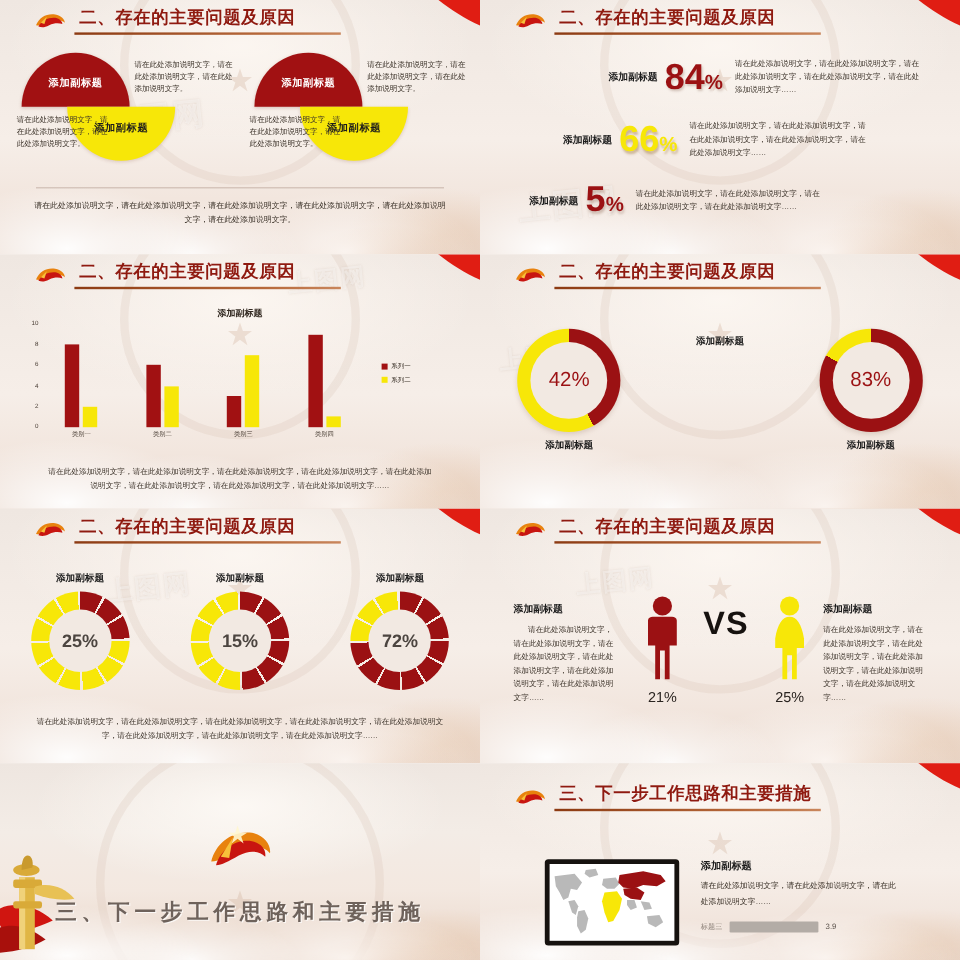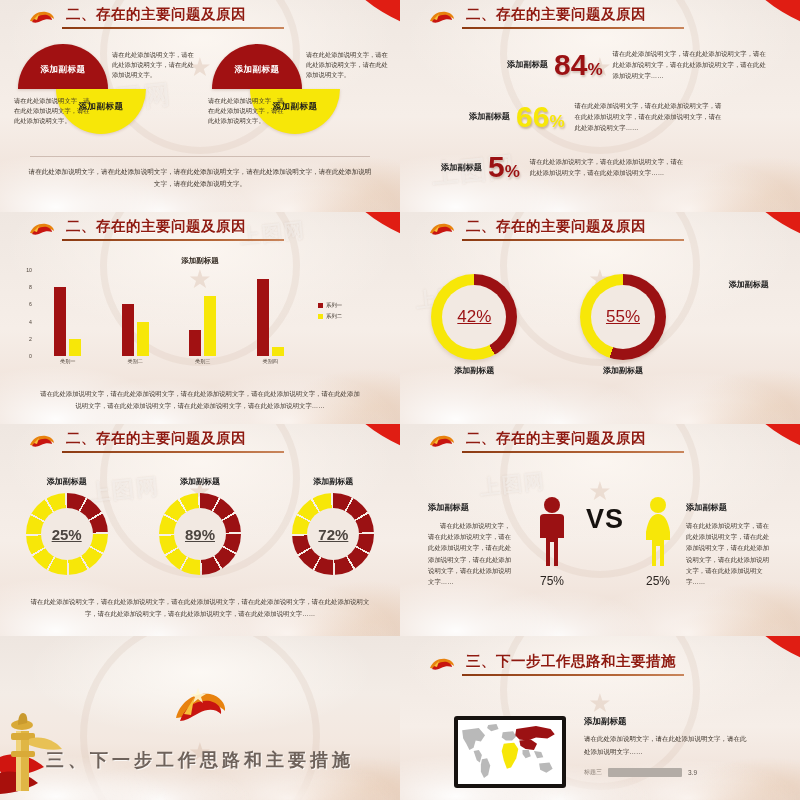--- a/index.html
+++ b/index.html
@@ -166,21 +166,21 @@
     position: absolute; left: 40px; right: 40px; top: 176px;
     text-align: center; font-size: 6.4px; line-height: 1.8; color: #3b3229;
   }
 
   
   .donut-row { position: absolute; left: 0; width: 400px; display: flex; justify-content: space-around; }
   .donut-cell { text-align: center; }
   .donut { position: relative; }
   .donut .val {
     position: absolute; inset: 0; display: flex; align-items: center; justify-content: center;
-    font-size: 17px; color: #9b1113; font-weight: normal; text-decoration: underline;
+    font-size: 17px; color: #9b1113; font-weight: normal;
   }
   .donut .val.dark { color: #4c4540; font-weight: bold; font-size: 15px; }
   .dlabel { margin-top: 5px; font-size: 8px; font-weight: bold; color: #1c1c1c; }
   .dlabel.above { margin: 0 0 6px 0; }
   .s5-foot {
     position: absolute; left: 30px; right: 30px; top: 172px;
     text-align: center; font-size: 6.4px; line-height: 1.8; color: #3b3229;
   }
 
   
@@ -408,27 +408,27 @@
 
     <div class="donut-row" id="s4-donuts" style="top:62px">
         <div class="donut-cell">
           <div class="donut" style="width: 86px; height: 86px; border-radius: 50%; background: conic-gradient(rgb(155, 17, 19) 0%, rgb(155, 17, 19) 42%, rgb(247, 231, 8) 42%, rgb(247, 231, 8) 100%); filter: drop-shadow(rgba(130, 95, 75, 0.22) 0px 2px 2px);">
             <div style="position: absolute; left: 11px; top: 11px; width: 64px; height: 64px; border-radius: 50%; background: rgb(242, 233, 226);"></div>
             <div class="val">42%</div>
           </div>
           <div class="dlabel">添加副标题</div>
         </div>
         <div class="donut-cell">
-          <div class="donut" style="width: 86px; height: 86px; border-radius: 50%; background: conic-gradient(rgb(155, 17, 19) 0%, rgb(155, 17, 19) 55%, rgb(247, 231, 8) 55%, rgb(247, 231, 8) 100%); filter: drop-shadow(rgba(130, 95, 75, 0.22) 0px 2px 2px);">
+          <div class="dlabel">添加副标题</div>
+        </div>
+        <div class="donut-cell">
+          <div class="donut" style="width: 86px; height: 86px; border-radius: 50%; background: conic-gradient(rgb(155, 17, 19) 0%, rgb(155, 17, 19) 83%, rgb(247, 231, 8) 83%, rgb(247, 231, 8) 100%); filter: drop-shadow(rgba(130, 95, 75, 0.22) 0px 2px 2px);">
             <div style="position: absolute; left: 11px; top: 11px; width: 64px; height: 64px; border-radius: 50%; background: rgb(242, 233, 226);"></div>
-            <div class="val">55%</div>
-          </div>
-          <div class="dlabel">添加副标题</div>
-        </div>
-        <div class="donut-cell">
+            <div class="val">83%</div>
+          </div>
           <div class="dlabel">添加副标题</div>
         </div>
       </div>
   </div>
 
   <div class="slide">
     <div class="emblem-wm"></div>
     <div class="clouds"></div>
     <div class="watermark" style="left:22%;top:24%;font-size:22px">上图网</div>
     <svg class="brush" viewBox="0 0 132 104">
@@ -452,21 +452,21 @@
           <div class="dlabel above">添加副标题</div>
           <div class="donut" style="width: 82px; height: 82px; position: relative; border-radius: 50%; background: conic-gradient(rgb(155, 17, 19) 0deg, rgb(155, 17, 19) 27deg, rgba(0, 0, 0, 0) 27deg, rgba(0, 0, 0, 0) 30deg, rgb(155, 17, 19) 30deg, rgb(155, 17, 19) 57deg, rgba(0, 0, 0, 0) 57deg, rgba(0, 0, 0, 0) 60deg, rgb(155, 17, 19) 60deg, rgb(155, 17, 19) 87deg, rgba(0, 0, 0, 0) 87deg, rgba(0, 0, 0, 0) 90deg, rgb(247, 231, 8) 90deg, rgb(247, 231, 8) 117deg, rgba(0, 0, 0, 0) 117deg, rgba(0, 0, 0, 0) 120deg, rgb(247, 231, 8) 120deg, rgb(247, 231, 8) 147deg, rgba(0, 0, 0, 0) 147deg, rgba(0, 0, 0, 0) 150deg, rgb(247, 231, 8) 150deg, rgb(247, 231, 8) 177deg, rgba(0, 0, 0, 0) 177deg, rgba(0, 0, 0, 0) 180deg, rgb(247, 231, 8) 180deg, rgb(247, 231, 8) 207deg, rgba(0, 0, 0, 0) 207deg, rgba(0, 0, 0, 0) 210deg, rgb(247, 231, 8) 210deg, rgb(247, 231, 8) 237deg, rgba(0, 0, 0, 0) 237deg, rgba(0, 0, 0, 0) 240deg, rgb(247, 231, 8) 240deg, rgb(247, 231, 8) 267deg, rgba(0, 0, 0, 0) 267deg, rgba(0, 0, 0, 0) 270deg, rgb(247, 231, 8) 270deg, rgb(247, 231, 8) 297deg, rgba(0, 0, 0, 0) 297deg, rgba(0, 0, 0, 0) 300deg, rgb(247, 231, 8) 300deg, rgb(247, 231, 8) 327deg, rgba(0, 0, 0, 0) 327deg, rgba(0, 0, 0, 0) 330deg, rgb(247, 231, 8) 330deg, rgb(247, 231, 8) 357deg, rgba(0, 0, 0, 0) 357deg, rgba(0, 0, 0, 0) 360deg);">
             <div style="position: absolute; left: 15px; top: 15px; width: 52px; height: 52px; border-radius: 50%; background: rgb(242, 233, 226);"></div>
             <div class="val dark">25%</div>
           </div>
         </div>
         <div class="donut-cell">
           <div class="dlabel above">添加副标题</div>
           <div class="donut" style="width: 82px; height: 82px; position: relative; border-radius: 50%; background: conic-gradient(rgb(155, 17, 19) 0deg, rgb(155, 17, 19) 27deg, rgba(0, 0, 0, 0) 27deg, rgba(0, 0, 0, 0) 30deg, rgb(155, 17, 19) 30deg, rgb(155, 17, 19) 57deg, rgba(0, 0, 0, 0) 57deg, rgba(0, 0, 0, 0) 60deg, rgb(155, 17, 19) 60deg, rgb(155, 17, 19) 87deg, rgba(0, 0, 0, 0) 87deg, rgba(0, 0, 0, 0) 90deg, rgb(155, 17, 19) 90deg, rgb(155, 17, 19) 117deg, rgba(0, 0, 0, 0) 117deg, rgba(0, 0, 0, 0) 120deg, rgb(155, 17, 19) 120deg, rgb(155, 17, 19) 147deg, rgba(0, 0, 0, 0) 147deg, rgba(0, 0, 0, 0) 150deg, rgb(155, 17, 19) 150deg, rgb(155, 17, 19) 177deg, rgba(0, 0, 0, 0) 177deg, rgba(0, 0, 0, 0) 180deg, rgb(247, 231, 8) 180deg, rgb(247, 231, 8) 207deg, rgba(0, 0, 0, 0) 207deg, rgba(0, 0, 0, 0) 210deg, rgb(247, 231, 8) 210deg, rgb(247, 231, 8) 237deg, rgba(0, 0, 0, 0) 237deg, rgba(0, 0, 0, 0) 240deg, rgb(247, 231, 8) 240deg, rgb(247, 231, 8) 267deg, rgba(0, 0, 0, 0) 267deg, rgba(0, 0, 0, 0) 270deg, rgb(247, 231, 8) 270deg, rgb(247, 231, 8) 297deg, rgba(0, 0, 0, 0) 297deg, rgba(0, 0, 0, 0) 300deg, rgb(247, 231, 8) 300deg, rgb(247, 231, 8) 327deg, rgba(0, 0, 0, 0) 327deg, rgba(0, 0, 0, 0) 330deg, rgb(247, 231, 8) 330deg, rgb(247, 231, 8) 357deg, rgba(0, 0, 0, 0) 357deg, rgba(0, 0, 0, 0) 360deg);">
             <div style="position: absolute; left: 15px; top: 15px; width: 52px; height: 52px; border-radius: 50%; background: rgb(242, 233, 226);"></div>
-            <div class="val dark">89%</div>
+            <div class="val dark">15%</div>
           </div>
         </div>
         <div class="donut-cell">
           <div class="dlabel above">添加副标题</div>
           <div class="donut" style="width: 82px; height: 82px; position: relative; border-radius: 50%; background: conic-gradient(rgb(155, 17, 19) 0deg, rgb(155, 17, 19) 27deg, rgba(0, 0, 0, 0) 27deg, rgba(0, 0, 0, 0) 30deg, rgb(155, 17, 19) 30deg, rgb(155, 17, 19) 57deg, rgba(0, 0, 0, 0) 57deg, rgba(0, 0, 0, 0) 60deg, rgb(155, 17, 19) 60deg, rgb(155, 17, 19) 87deg, rgba(0, 0, 0, 0) 87deg, rgba(0, 0, 0, 0) 90deg, rgb(155, 17, 19) 90deg, rgb(155, 17, 19) 117deg, rgba(0, 0, 0, 0) 117deg, rgba(0, 0, 0, 0) 120deg, rgb(155, 17, 19) 120deg, rgb(155, 17, 19) 147deg, rgba(0, 0, 0, 0) 147deg, rgba(0, 0, 0, 0) 150deg, rgb(155, 17, 19) 150deg, rgb(155, 17, 19) 177deg, rgba(0, 0, 0, 0) 177deg, rgba(0, 0, 0, 0) 180deg, rgb(155, 17, 19) 180deg, rgb(155, 17, 19) 207deg, rgba(0, 0, 0, 0) 207deg, rgba(0, 0, 0, 0) 210deg, rgb(155, 17, 19) 210deg, rgb(155, 17, 19) 237deg, rgba(0, 0, 0, 0) 237deg, rgba(0, 0, 0, 0) 240deg, rgb(155, 17, 19) 240deg, rgb(155, 17, 19) 267deg, rgba(0, 0, 0, 0) 267deg, rgba(0, 0, 0, 0) 270deg, rgb(247, 231, 8) 270deg, rgb(247, 231, 8) 297deg, rgba(0, 0, 0, 0) 297deg, rgba(0, 0, 0, 0) 300deg, rgb(247, 231, 8) 300deg, rgb(247, 231, 8) 327deg, rgba(0, 0, 0, 0) 327deg, rgba(0, 0, 0, 0) 330deg, rgb(247, 231, 8) 330deg, rgb(247, 231, 8) 357deg, rgba(0, 0, 0, 0) 357deg, rgba(0, 0, 0, 0) 360deg);">
             <div style="position: absolute; left: 15px; top: 15px; width: 52px; height: 52px; border-radius: 50%; background: rgb(242, 233, 226);"></div>
             <div class="val dark">72%</div>
           </div>
         </div>
       </div>
@@ -499,21 +499,21 @@
     <svg style="position:absolute;left:134px;top:72px;width:36px;height:72px" viewBox="0 0 36 72">
       <circle cx="18" cy="9" r="8" fill="#9b1113"></circle>
       <path d="M6,21 C6,19 8,18 10,18 L26,18 C28,18 30,19 30,21 L30,42 L24,42 L24,70 L20,70 L20,46 L16,46 L16,70 L12,70 L12,42 L6,42 Z" fill="#9b1113"></path>
     </svg>
     <div class="vs-word">VS</div>
     <svg style="position:absolute;left:240px;top:72px;width:36px;height:72px" viewBox="0 0 36 72">
       <circle cx="18" cy="9" r="8" fill="#f7e708"></circle>
       <path d="M18,18 C24,18 28,24 30,36 L30,44 L24,44 L24,70 L20,70 L20,50 L16,50 L16,70 L12,70 L12,44 L6,44 L6,36 C8,24 12,18 18,18 Z" fill="#f7e708"></path>
     </svg>
 
-    <div class="vs-pct" style="left:132px; top:150px; width:40px; text-align:center">75%</div>
+    <div class="vs-pct" style="left:132px; top:150px; width:40px; text-align:center">21%</div>
     <div class="vs-pct" style="left:238px; top:150px; width:40px; text-align:center">25%</div>
 
     <div class="vs-sub" style="left:286px; top:78px">添加副标题</div>
     <div class="vs-body" style="left:286px; top:96px; text-indent:0">请在此处添加说明文字，请在此处添加说明文字，请在此处添加说明文字，请在此处添加说明文字，请在此处添加说明文字，请在此处添加说明文字……</div>
   </div>
 
   <div class="slide divider-slide">
     <div class="emblem-wm" style="top:-20px;width:240px;height:240px"></div>
     <div class="clouds"></div>
 

